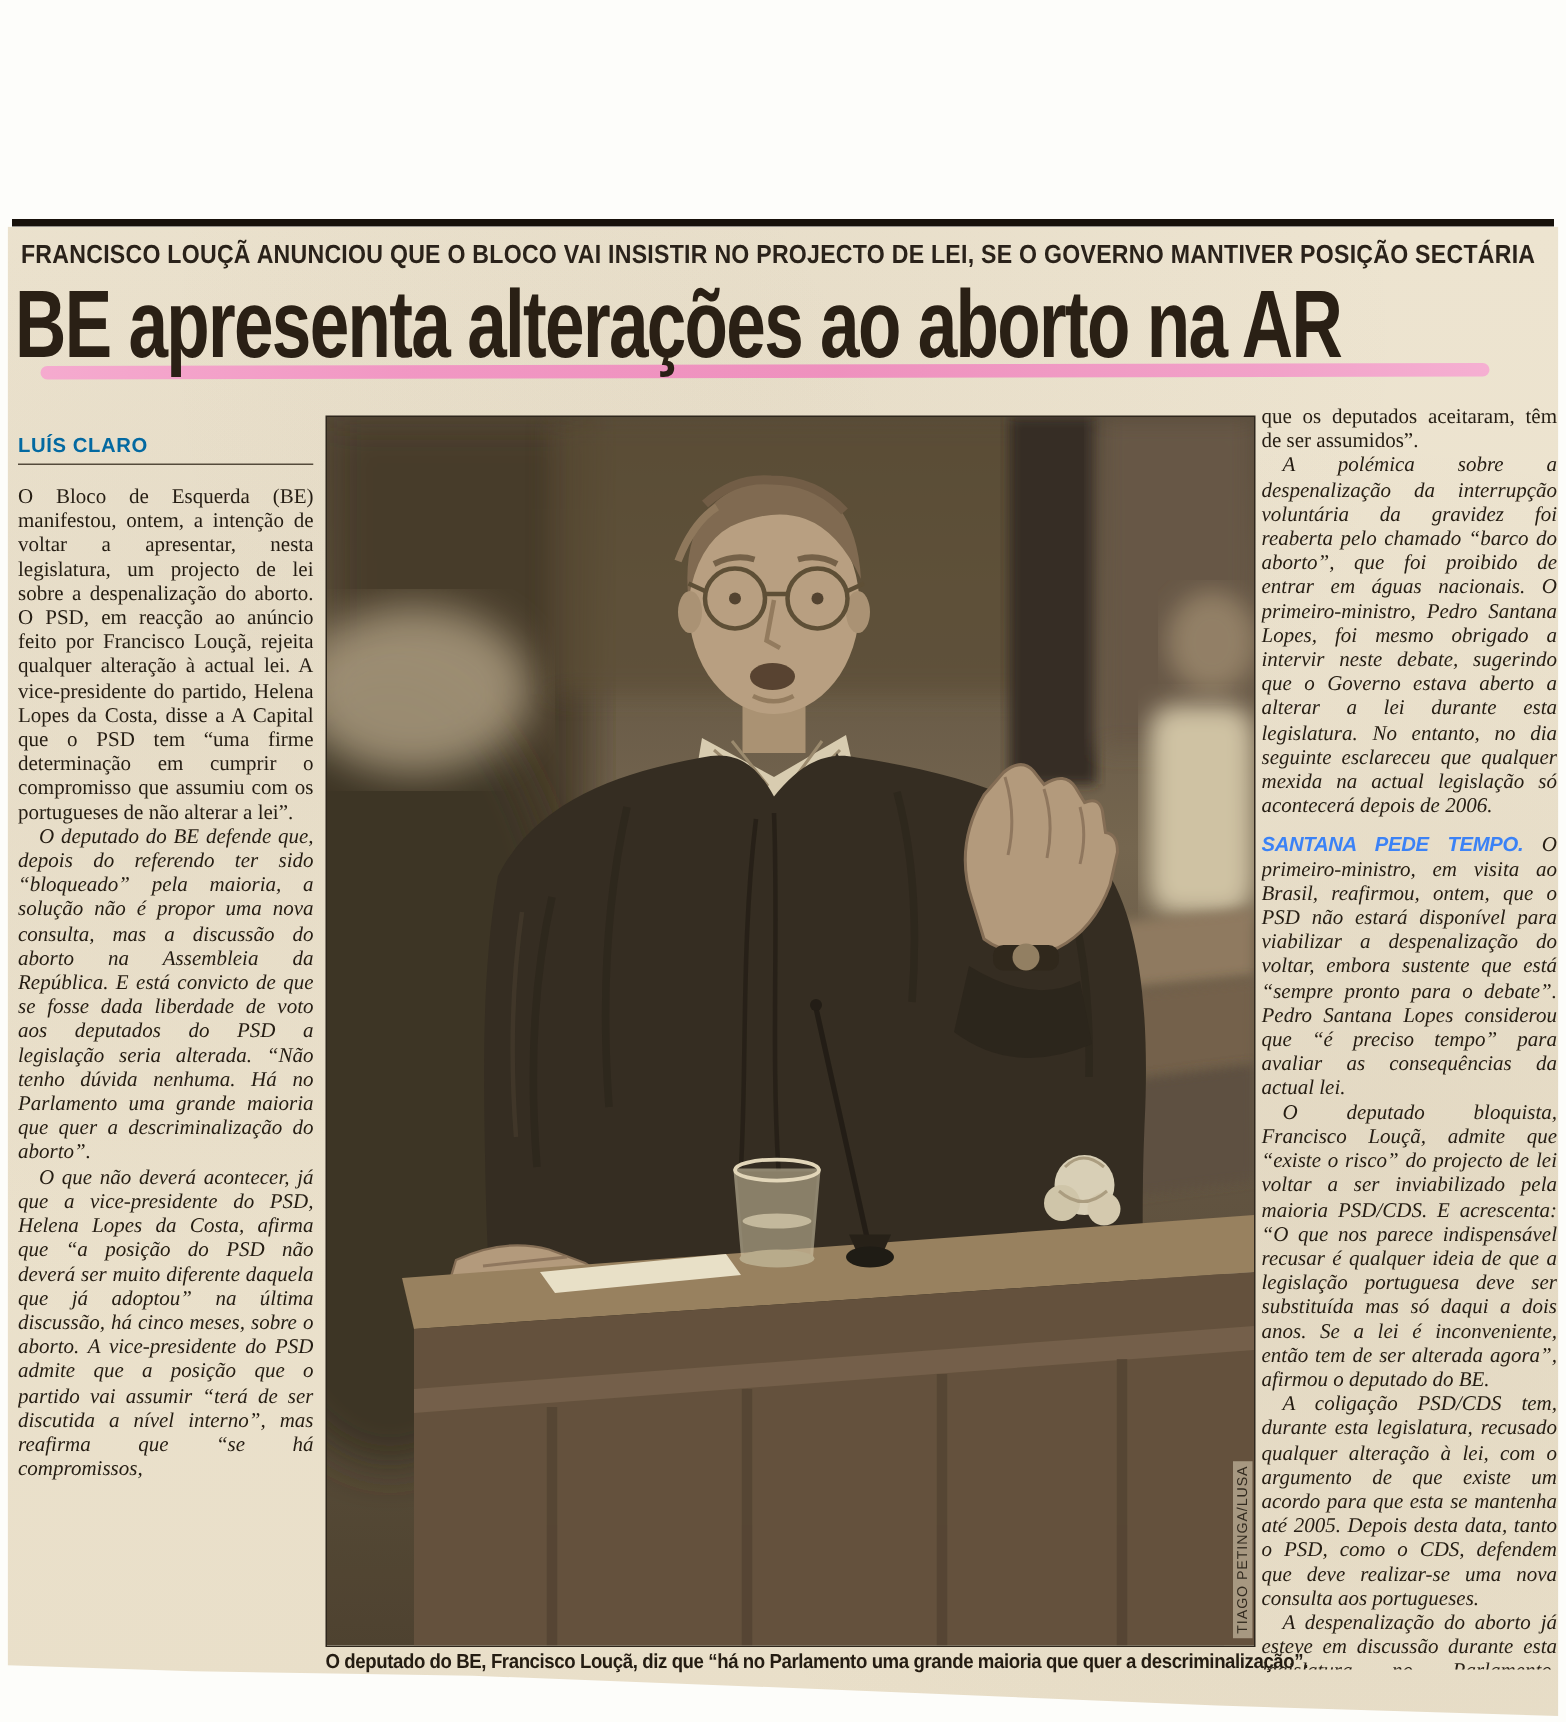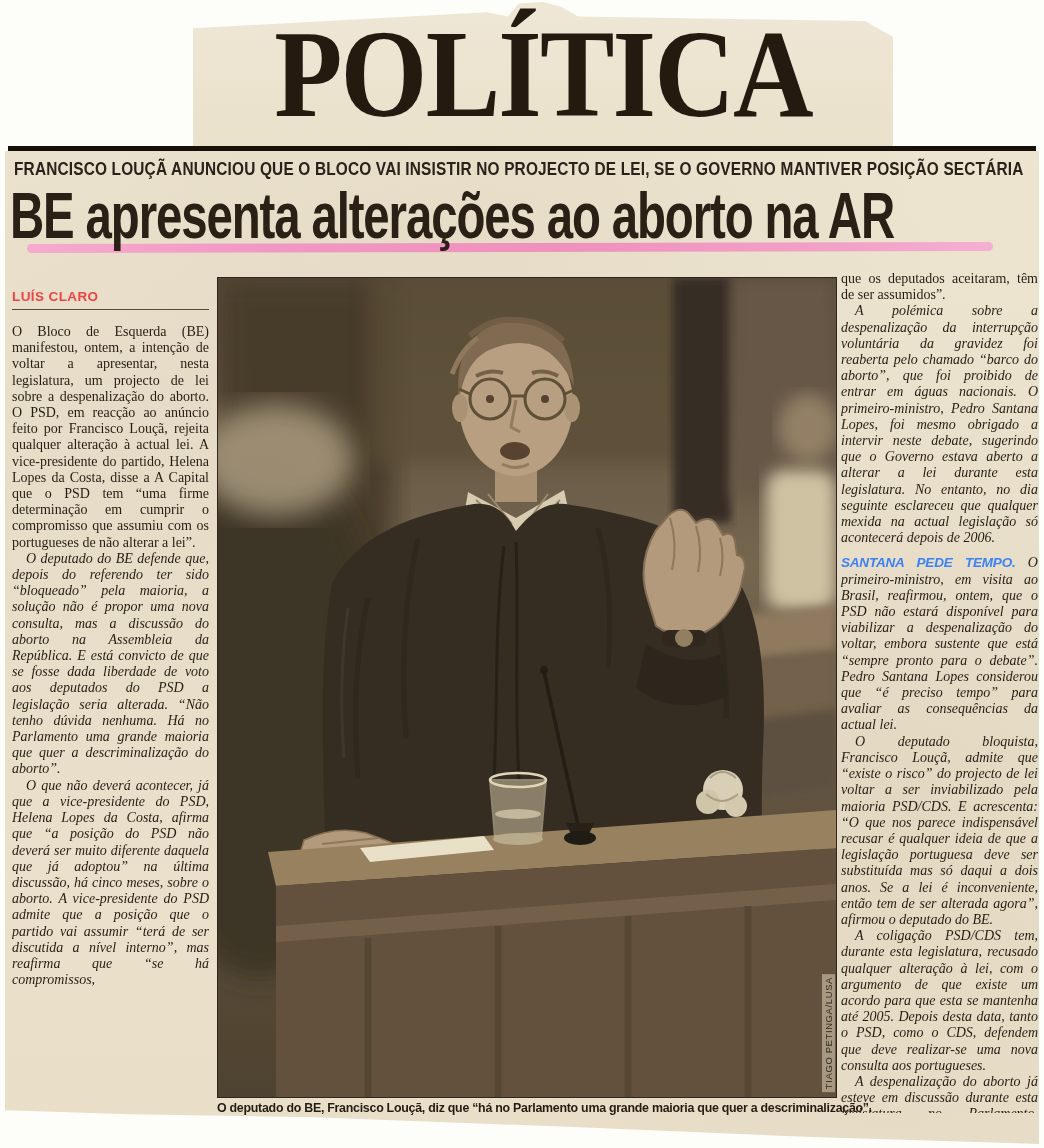--- a/index.html
+++ b/index.html
@@ -29,21 +29,21 @@
     font-weight:bold;font-size:64px;line-height:66px;color:#2a2015;
     transform:scaleX(0.74);transform-origin:left top;letter-spacing:-1.5px;white-space:nowrap;}
   .pink-underline{position:absolute;left:27px;top:243px;width:966px;height:9px;z-index:1;
     background:linear-gradient(90deg,#f6a6cf,var(--highlight,#f291c3) 25%,#ef8abd 55%,#f29cc8 85%,#f6abd2);
     border-radius:5px;transform:rotate(-0.12deg);opacity:0.92;}
   
   .left-col{position:absolute;left:12px;top:276px;width:197px;height:834px;overflow:hidden;}
   .right-col{position:absolute;left:841px;top:271px;width:197px;height:842px;overflow:hidden;}
   .standfirst{font-weight:bold;font-size:17.5px;line-height:25px;color:#2b2319;letter-spacing:-0.2px;}
   .byline{margin-top:13px;padding-bottom:5px;border-bottom:1.5px solid #544a3b;
-    font-weight:bold;font-size:13.5px;letter-spacing:0.4px;color:#ef4444;}
+    font-weight:bold;font-size:13.5px;letter-spacing:0.4px;color:#0369a1;}
   .bodytext{font-family:"Liberation Serif",serif;font-size:14px;line-height:16.2px;
     text-align:justify;color:var(--ink,#251d13);}
   .bodytext p{margin:0;}
   .bodytext p + p{text-indent:14px;font-style:italic;}
   .left-col .bodytext{margin-top:14px;}
   .section-para{margin-top:9px !important;text-indent:0 !important;}
   .section-lead{font-family:"Liberation Sans",sans-serif;font-weight:bold;font-size:13.5px;
     letter-spacing:-0.2px;color:#3b82f6;}
   
   .photo-frame{position:absolute;left:217px;top:277px;width:618px;height:819px;
@@ -54,23 +54,20 @@
     background:rgba(222,211,186,0.55);padding:3px 1px;}
   .caption{position:absolute;left:217px;top:1100px;width:622px;
     font-weight:bold;font-size:13.5px;letter-spacing:-0.3px;color:#241c12;
     transform:scaleX(0.92);transform-origin:left top;white-space:nowrap;}
 </style>
 </head>
 <body>
 
 <div class="page">
 
-  <div class="masthead-strip">
-    <div class="masthead-title">POLÍTICA</div>
-  </div>
   <div class="rule-black"></div>
 
   <div class="body-paper"></div>
 
   <div class="kicker">FRANCISCO LOUÇÃ ANUNCIOU QUE O BLOCO VAI INSISTIR NO PROJECTO DE LEI, SE O GOVERNO MANTIVER POSIÇÃO SECTÁRIA</div>
   <div class="pink-underline"></div>
   <div class="headline">BE apresenta alterações ao aborto na AR</div>
 
   <div class="left-col">
     <div class="byline">LUÍS CLARO</div>

